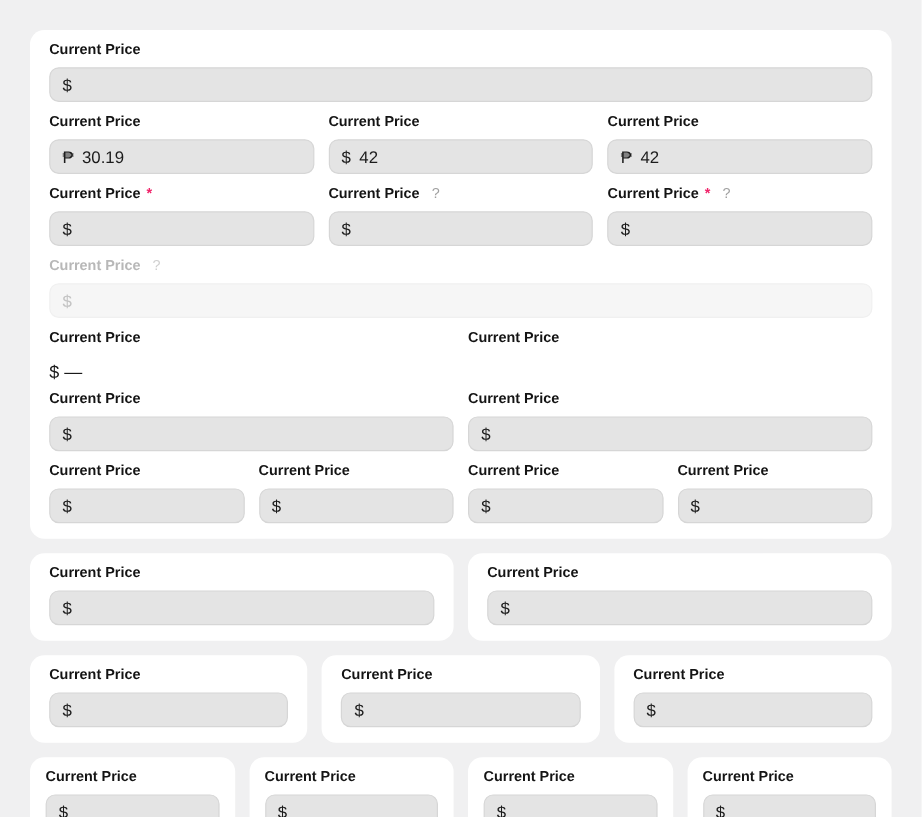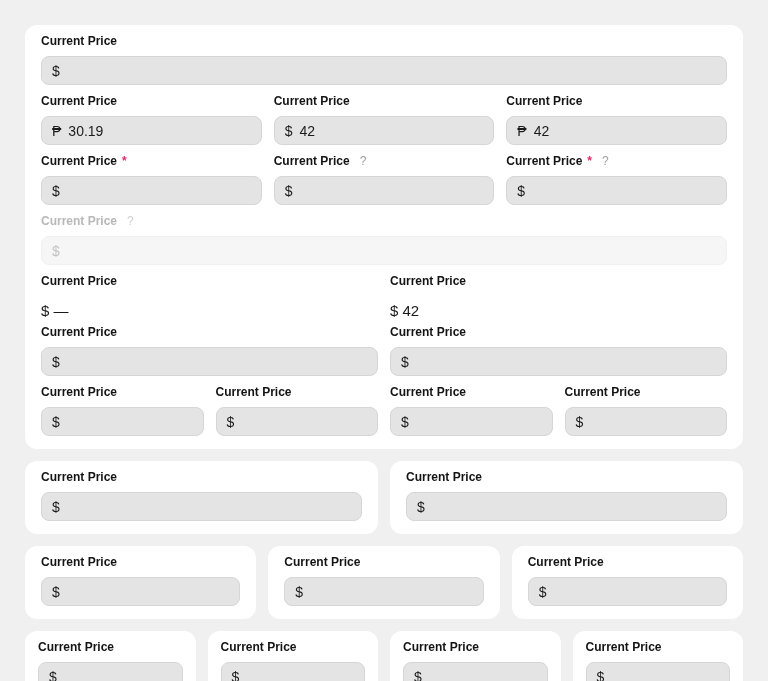--- a/index.html
+++ b/index.html
@@ -152,21 +152,20 @@
       <div class="group">
         <div class="label-row">
           <span class="lbl">Current Price</span>
         </div>
         <div class="ro-value">$ —</div>
       </div>
       <div class="group">
         <div class="label-row">
           <span class="lbl">Current Price</span>
         </div>
-        <div class="ro-value">$ 42</div>
       </div>
     </div>
 
     <div class="grid2">
       <div class="group">
         <div class="label-row">
           <span class="lbl">Current Price</span>
         </div>
         <div class="input">
           <span class="prefix">$</span>

